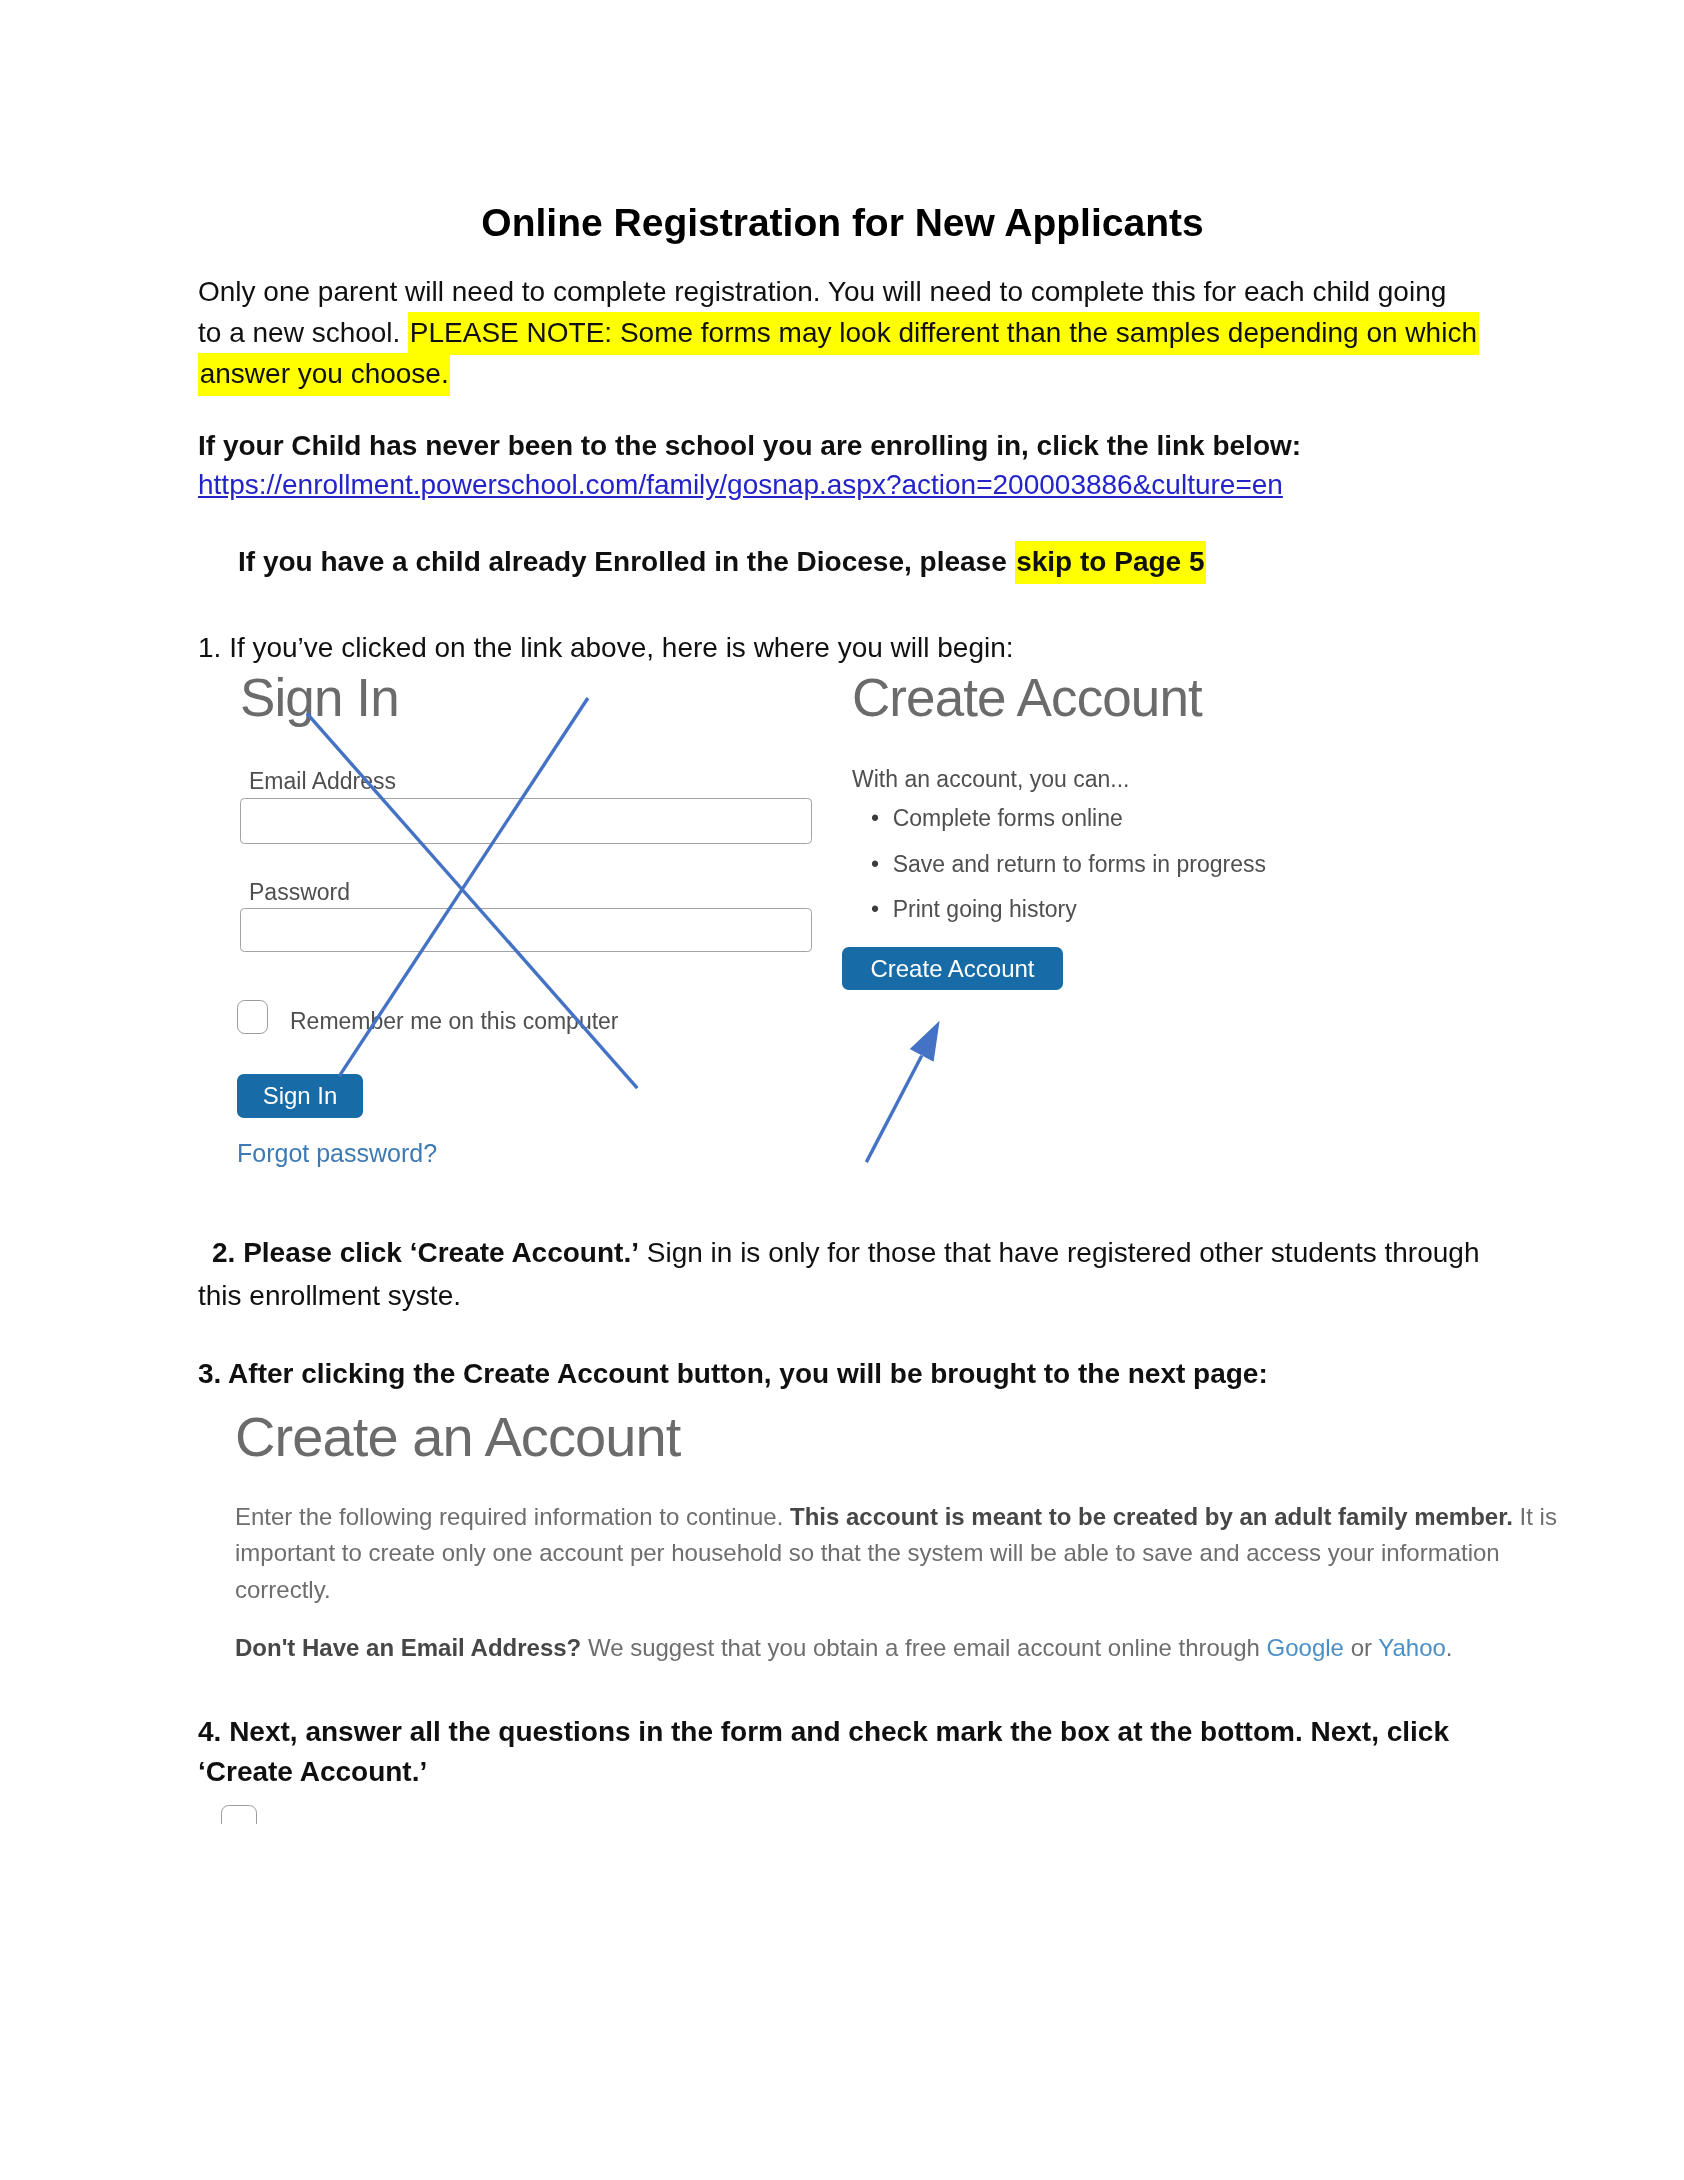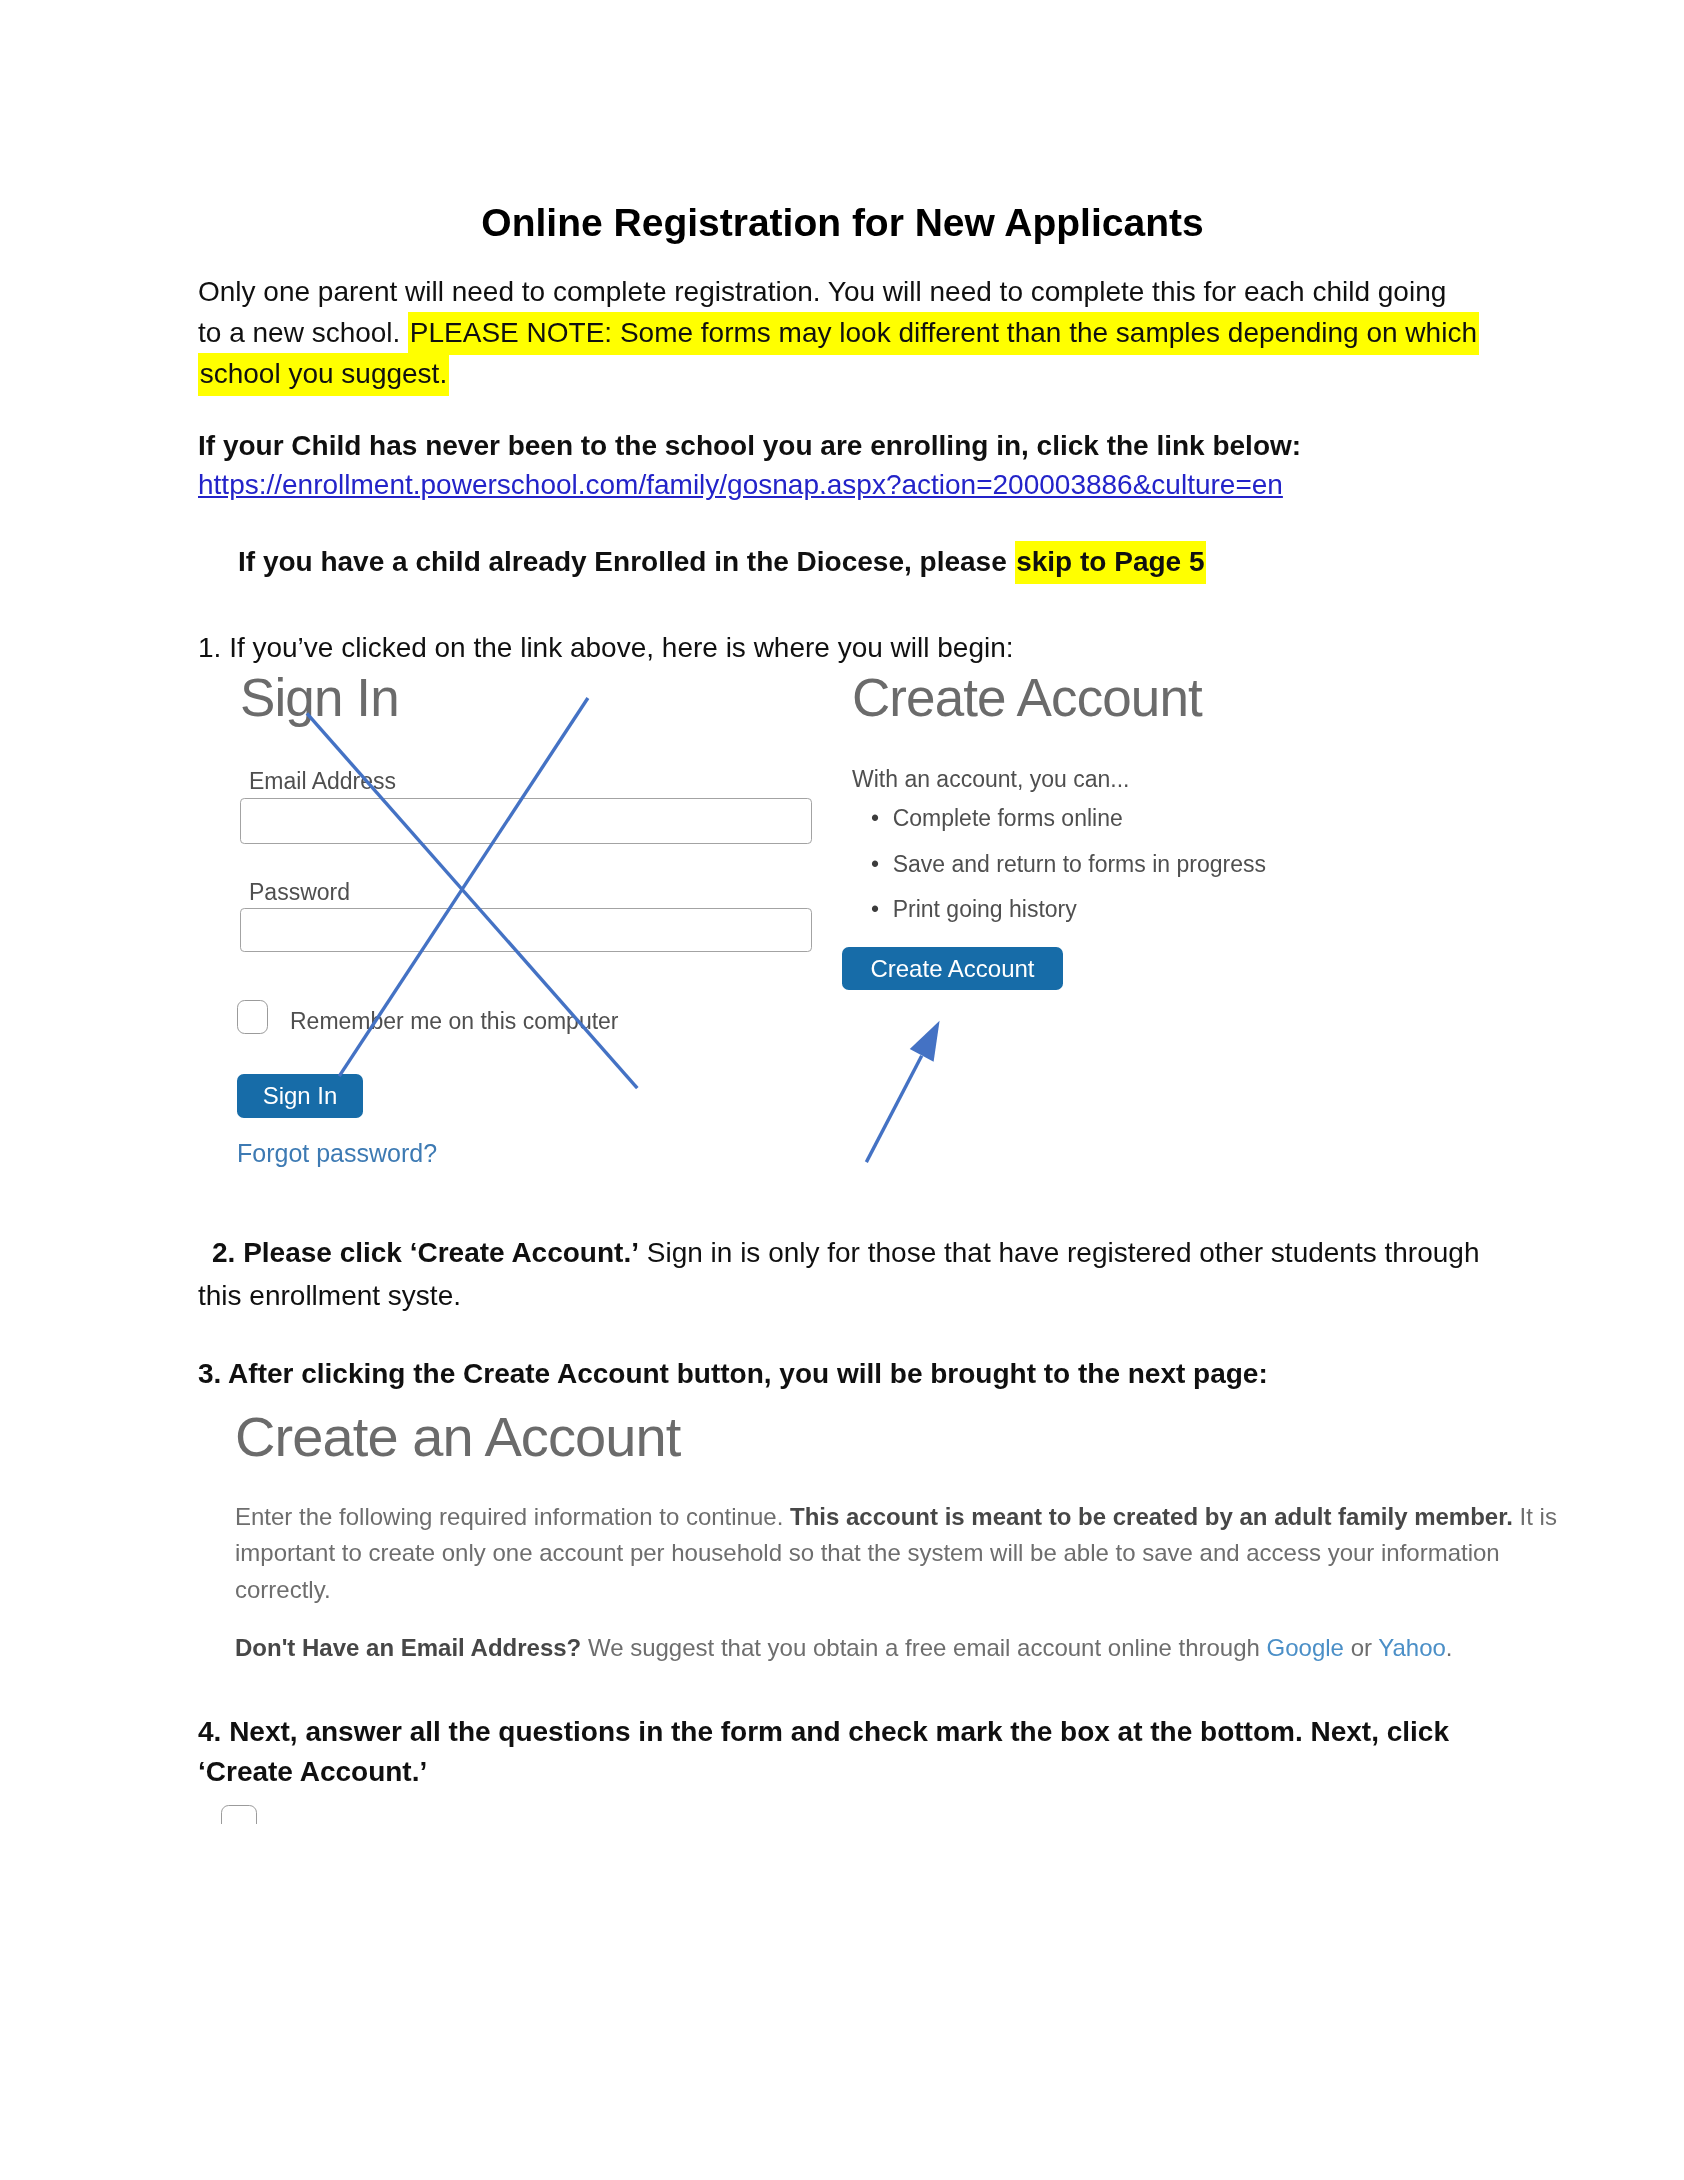--- a/index.html
+++ b/index.html
@@ -31,21 +31,21 @@
 </style>
 </head>
 <body>
 
 <div id="page">
 
   <div class="title" style="top:201px;">Online Registration for New Applicants</div>
 
   <div class="line doc" style="left:198px;top:274px;"><span>Only one parent will need to complete registration. You will need to complete this for each child going</span></div>
   <div class="line doc" style="left:198px;top:315px;"><span>to a new school. </span><span class="h">PLEASE NOTE: Some forms may look different than the samples depending on which</span></div>
-  <div class="line doc" style="left:198px;top:356px;"><span class="h">school you suggest.</span></div>
+  <div class="line doc" style="left:198px;top:356px;"><span class="h">answer you choose.</span></div>
 
   <div class="line doc b" style="left:198px;top:428px;">If your Child has never been to the school you are enrolling in, click the link below:</div>
   <a class="line url" href="#" style="left:198px;top:469px;">https://enrollment.powerschool.com/family/gosnap.aspx?action=200003886&amp;culture=en</a>
 
   <div class="line doc" style="left:198px;top:544px;margin-left:40px;"><span class="b">If you have a child already Enrolled in the Diocese, please </span><span class="b h">skip to Page 5</span></div>
 
   <div class="line doc" style="left:198px;top:630px;">1. If you’ve clicked on the link above, here is where you will begin:</div>
 
   <div class="abs" style="left:0;top:664px;width:1685px;height:562px;">
 

